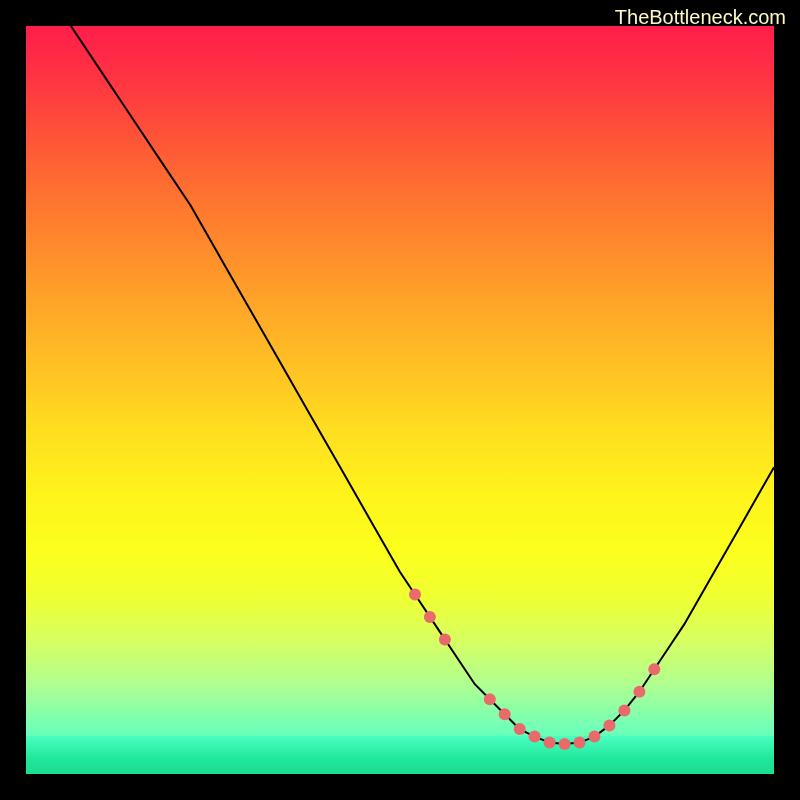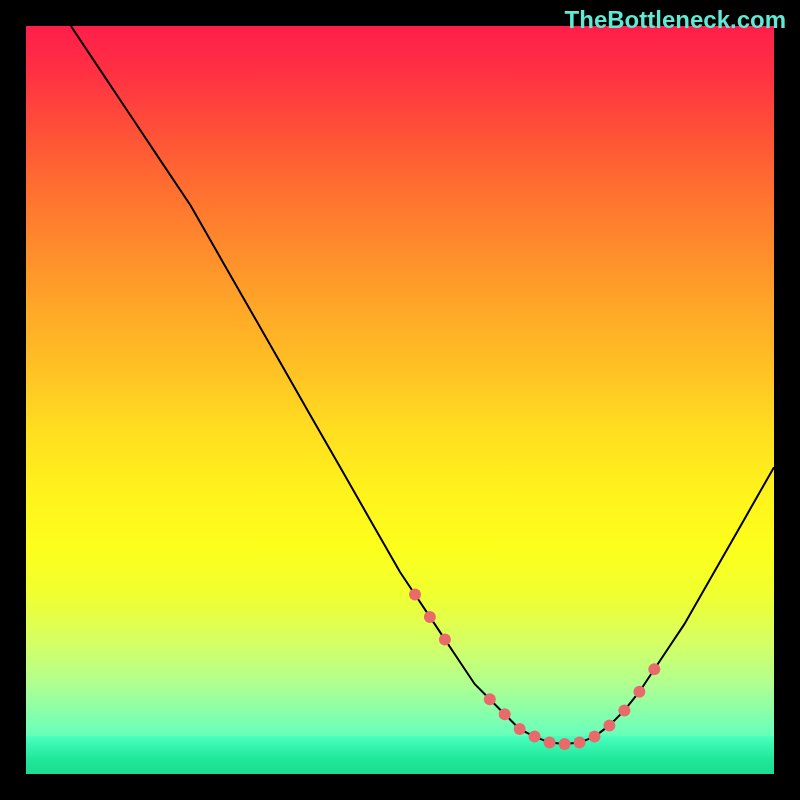--- a/index.html
+++ b/index.html
@@ -1,17 +1,17 @@
 <!DOCTYPE html>
 <html><head>
 <meta charset="utf-8">
 <style>
 *{margin:0;padding:0;box-sizing:border-box}
 body{background:#000;width:800px;height:800px;position:relative;font-family:Arial,sans-serif}
-.watermark{position:absolute;top:6px;right:14px;color:#5eead4;font-size:24px;font-weight:700;z-index:10}
+.watermark{position:absolute;top:6px;right:14px;color:#fef9c3;font-size:20px;font-weight:400;z-index:10}
 .plot-area{position:absolute;left:26px;top:26px;width:748px;height:748px;overflow:hidden}
 .gradient{position:absolute;inset:0;background:linear-gradient(to bottom,
  #ff1e4a 0%,
  #ff3044 6%,
  #ff5038 14%,
  #ff7030 22%,
  #ff8c2c 30%,
  #ffa828 38%,
  #ffc224 46%,
  #ffde20 54%,

